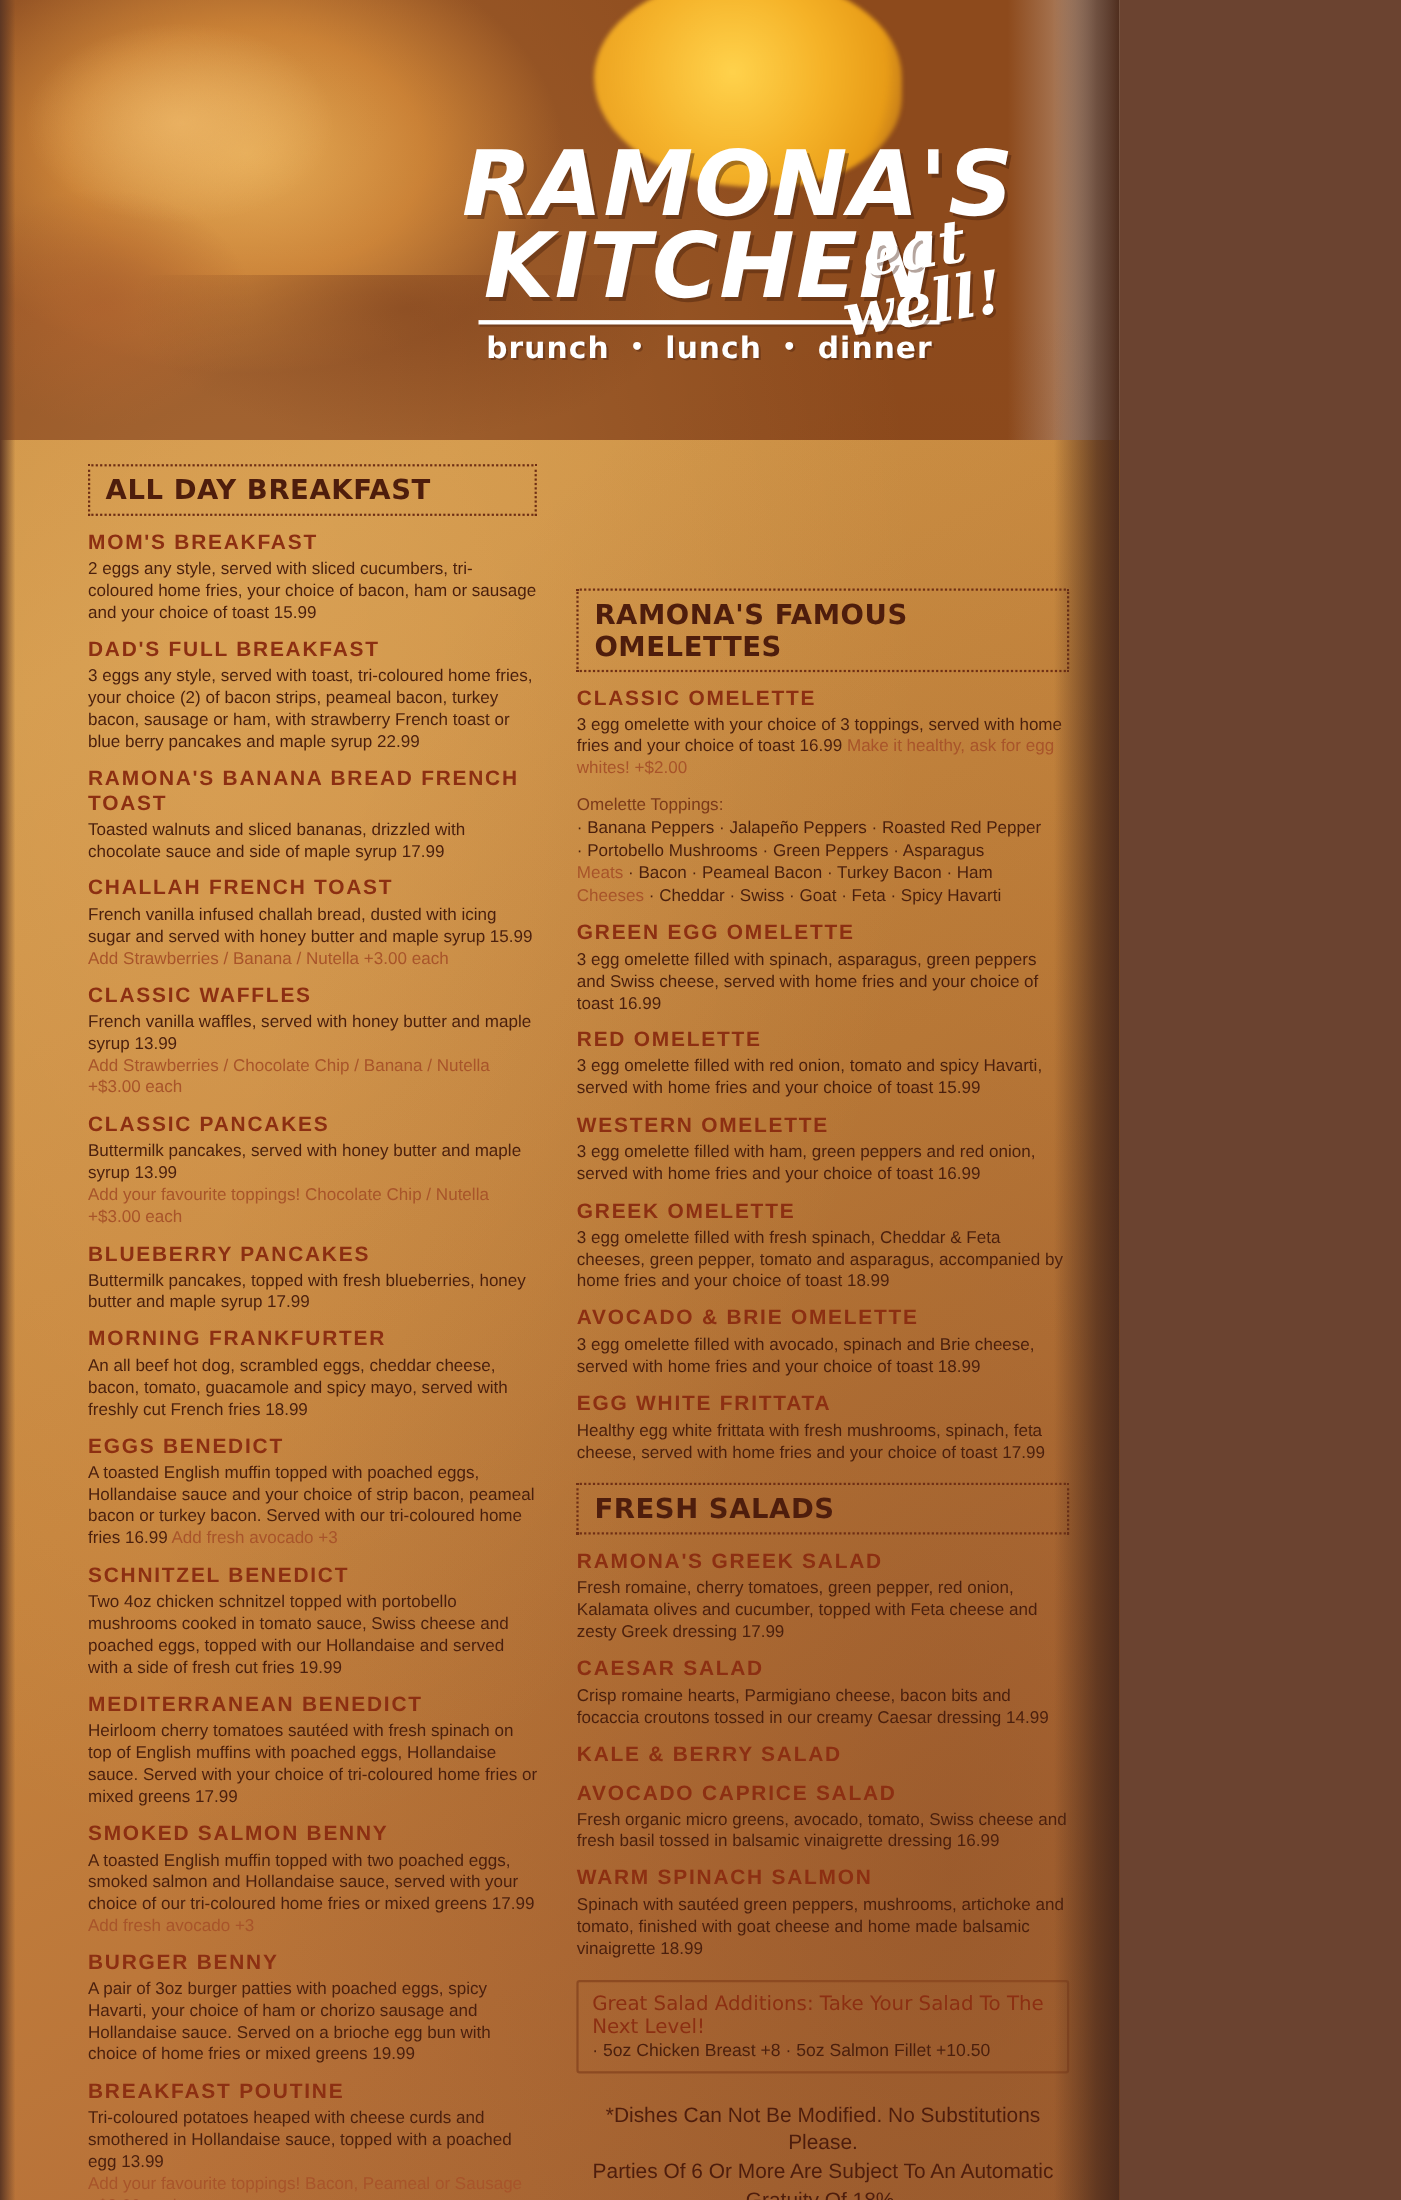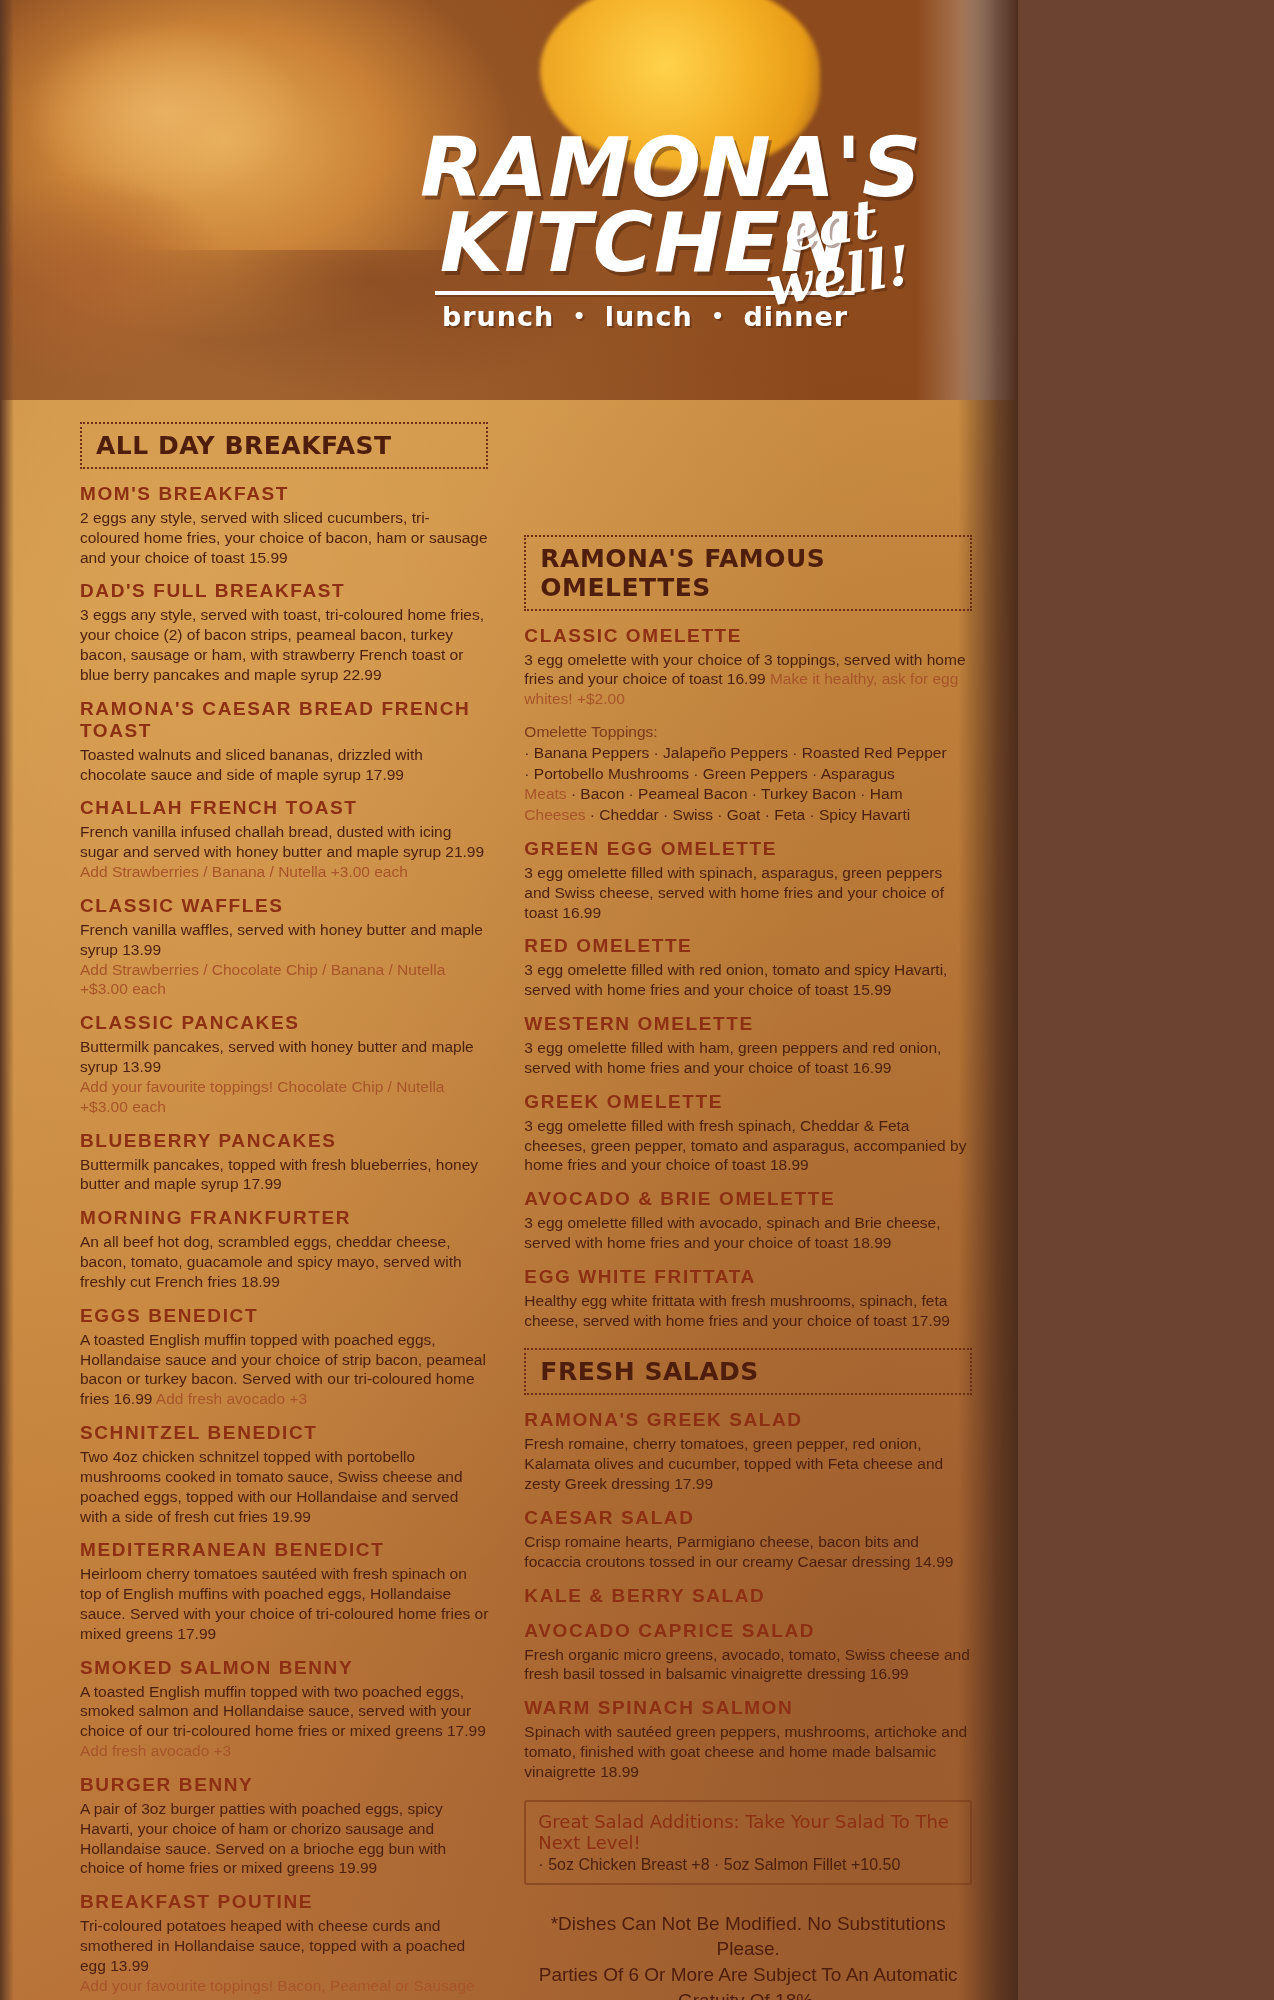--- a/index.html
+++ b/index.html
@@ -254,26 +254,26 @@
 
       <div class="item">
         <div class="item-name">MOM'S BREAKFAST</div>
         <div class="item-desc">2 eggs any style, served with sliced cucumbers, tri-coloured home fries, your choice of bacon, ham or sausage and your choice of toast 15.99</div>
       </div>
       <div class="item">
         <div class="item-name">DAD'S FULL BREAKFAST</div>
         <div class="item-desc">3 eggs any style, served with toast, tri-coloured home fries, your choice (2) of bacon strips, peameal bacon, turkey bacon, sausage or ham, with strawberry French toast or blue berry pancakes and maple syrup 22.99</div>
       </div>
       <div class="item">
-        <div class="item-name">RAMONA'S CAESAR BREAD FRENCH TOAST</div>
+        <div class="item-name">RAMONA'S BANANA BREAD FRENCH TOAST</div>
         <div class="item-desc">Toasted walnuts and sliced bananas, drizzled with chocolate sauce and side of maple syrup 17.99</div>
       </div>
       <div class="item">
         <div class="item-name">CHALLAH FRENCH TOAST</div>
-        <div class="item-desc">French vanilla infused challah bread, dusted with icing sugar and served with honey butter and maple syrup 21.99</div>
+        <div class="item-desc">French vanilla infused challah bread, dusted with icing sugar and served with honey butter and maple syrup 15.99</div>
         <div class="item-desc addon">Add Strawberries / Banana / Nutella +3.00 each</div>
       </div>
       <div class="item">
         <div class="item-name">CLASSIC WAFFLES</div>
         <div class="item-desc">French vanilla waffles, served with honey butter and maple syrup 13.99</div>
         <div class="item-desc addon">Add Strawberries / Chocolate Chip / Banana / Nutella +$3.00 each</div>
       </div>
       <div class="item">
         <div class="item-name">CLASSIC PANCAKES</div>
         <div class="item-desc">Buttermilk pancakes, served with honey butter and maple syrup 13.99</div>

